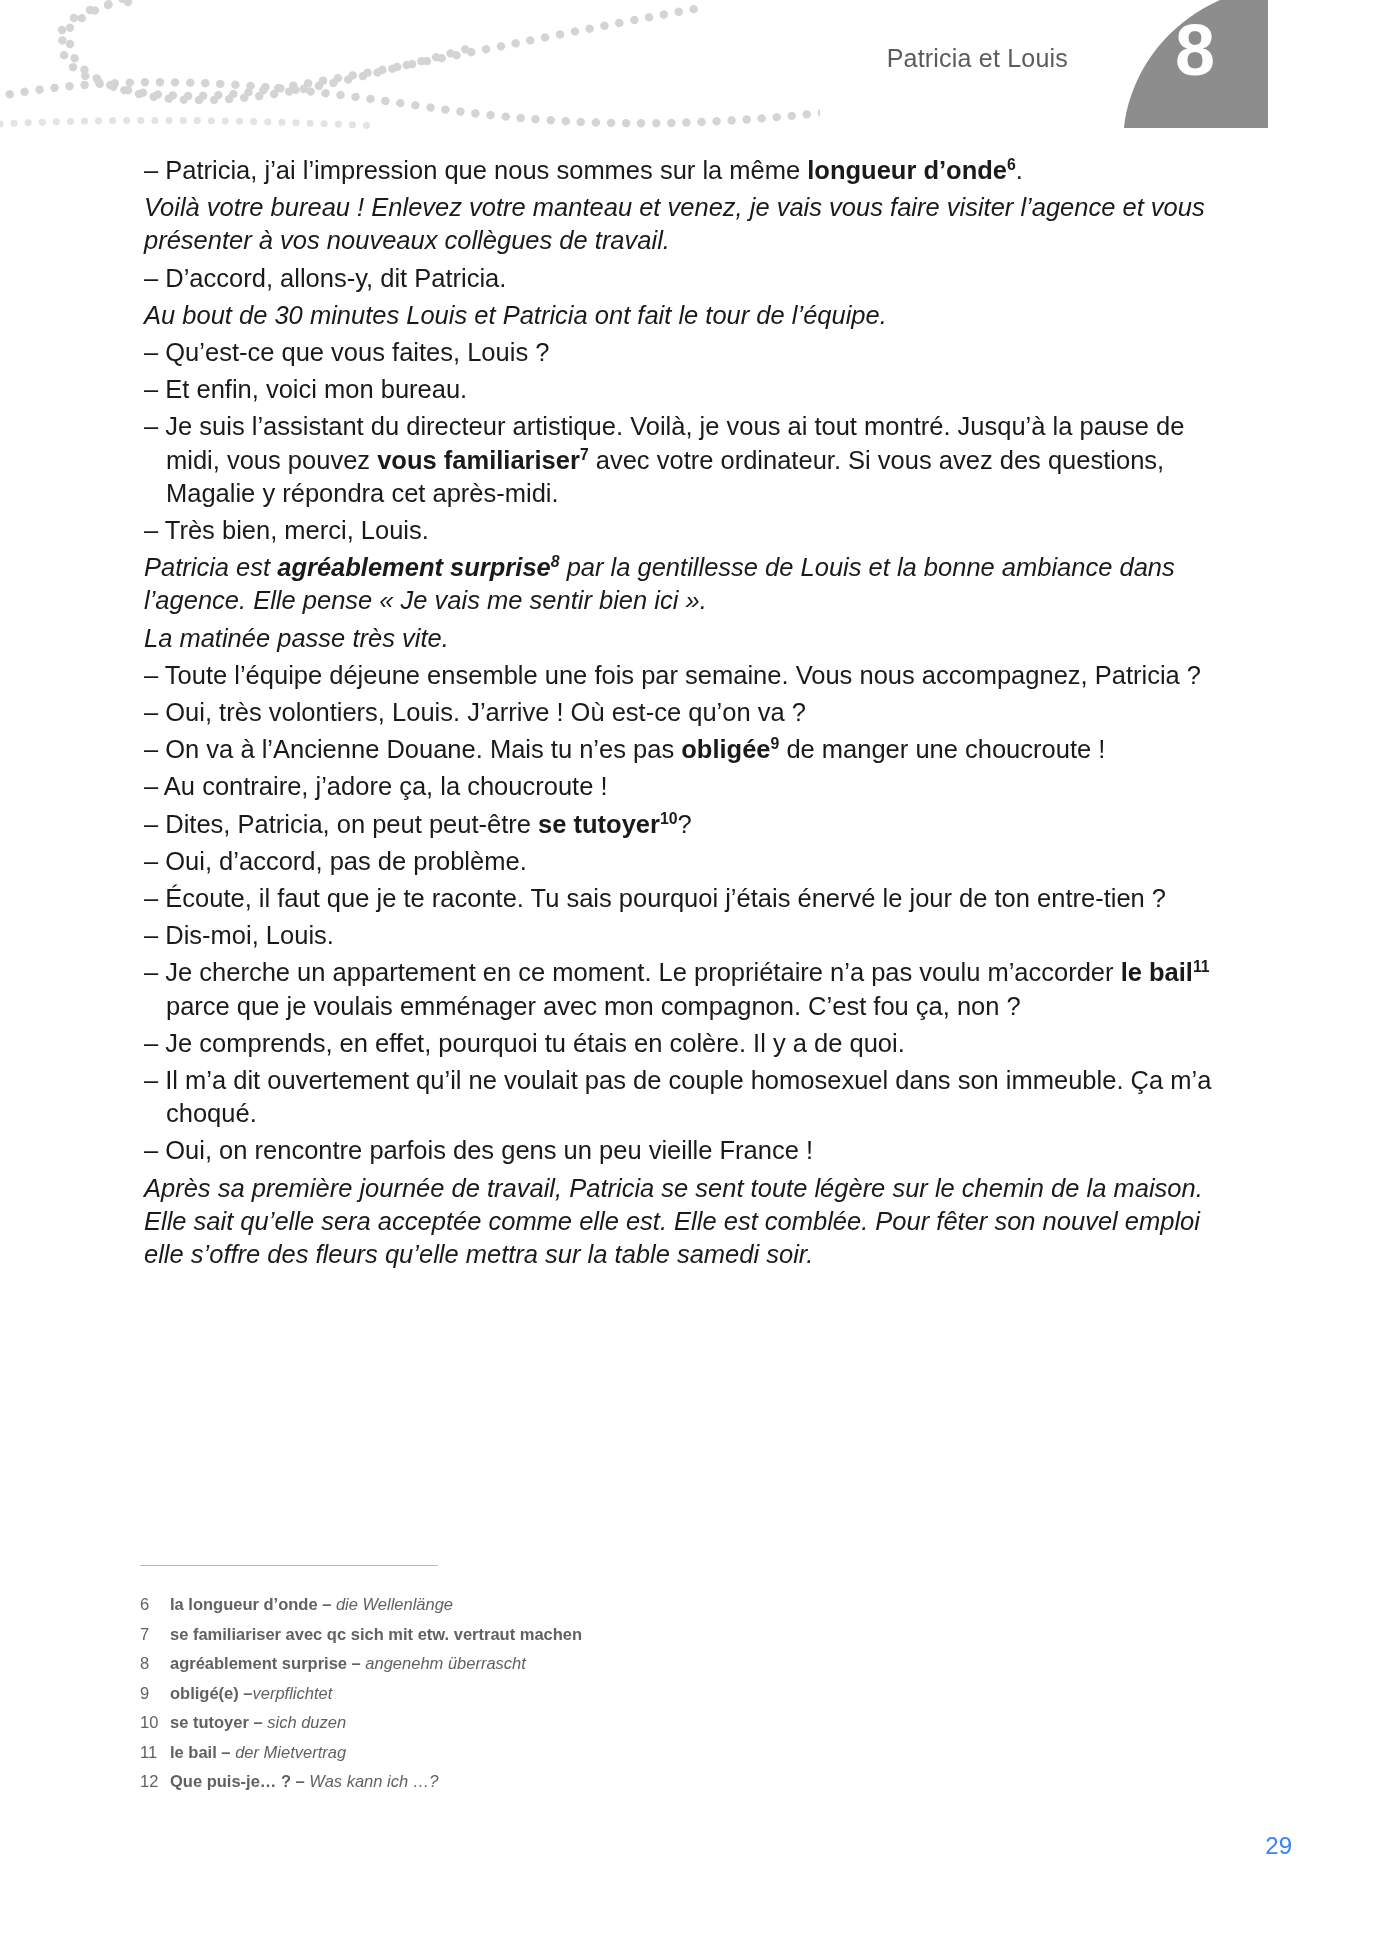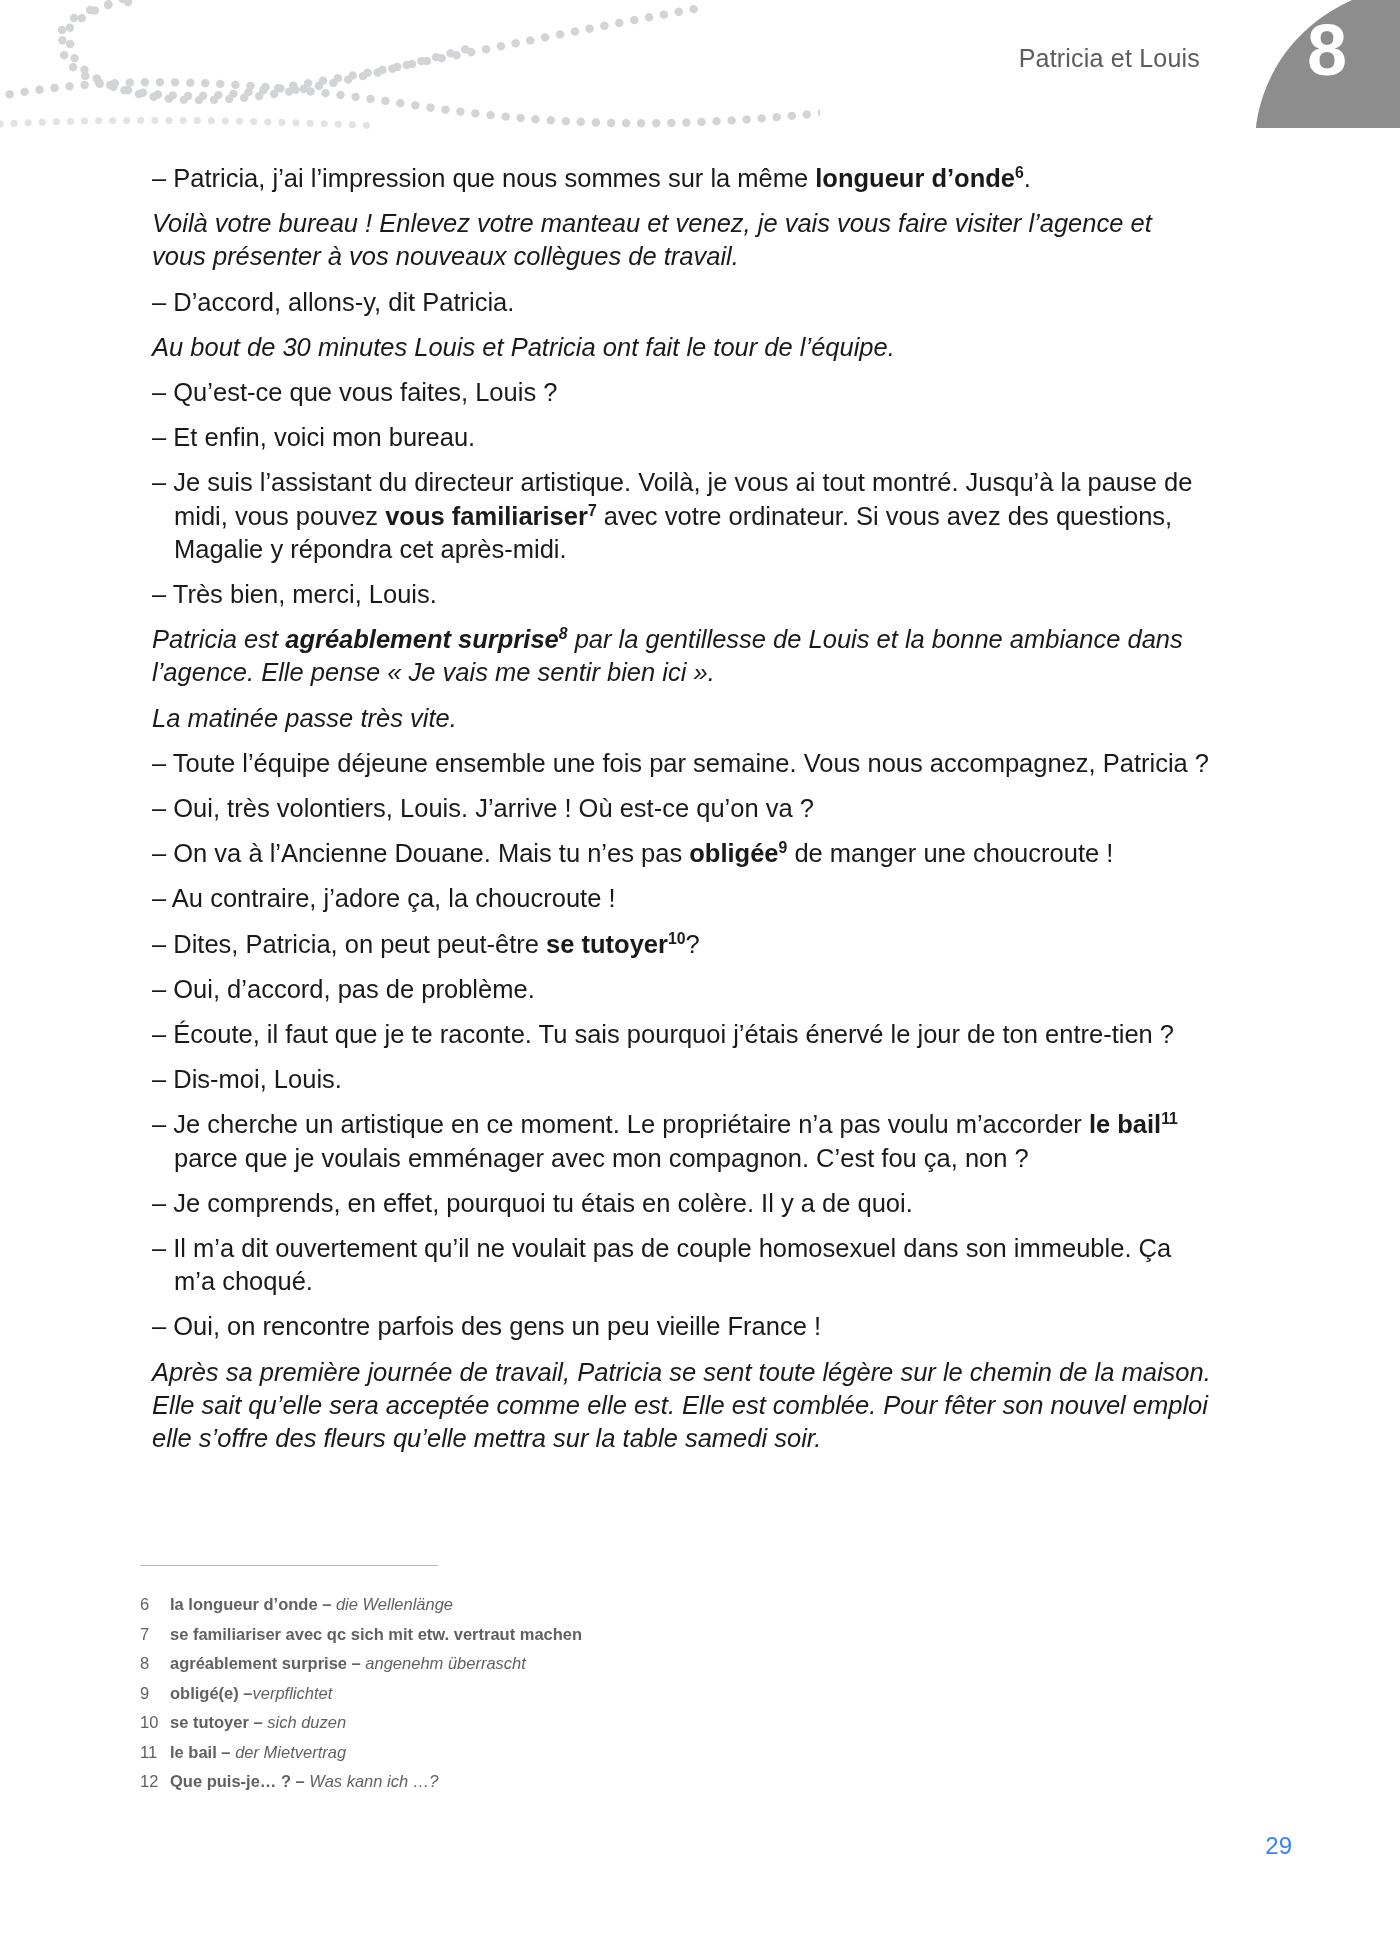--- a/index.html
+++ b/index.html
@@ -13,21 +13,21 @@
     height: 1960px;
     background: #ffffff;
     overflow: hidden;
     font-family: "Liberation Sans", sans-serif;
   }
 
   
   .header {
     position: absolute;
     top: 0; left: 0;
-    width: 1400px;
+    width: 1268px;
     height: 130px;
   }
   .deco-dots {
     position: absolute;
     top: 0; left: 0;
     width: 820px;
     height: 130px;
     pointer-events: none;
   }
   .corner-shape {
@@ -62,21 +62,21 @@
   .body-text {
     position: absolute;
     top: 150px;
     left: 140px;
     width: 1083px;
     font-size: 25.5px;
     line-height: 33.2px;
     color: #1a1a1a;
   }
   .para {
-    margin: 12px;
+    margin: 4px;
     text-indent: 0;
   }
   
   .para.dialogue {
     padding-left: 22px;
     text-indent: -22px;
   }
   .para.plain {
     padding-left: 0;
     text-indent: 0;
@@ -192,21 +192,21 @@
       <div class="para plain"><span>Patricia est </span><b>agréablement surprise</b><sup>8</sup><span> par la gentillesse de Louis et la bonne ambiance dans l’agence. Elle pense « Je vais me sentir bien ici ».</span></div>
       <div class="para plain"><span>La matinée passe très vite.</span></div>
       <div class="para dialogue"><span>– Toute l’équipe déjeune ensemble une fois par semaine. Vous nous accompagnez, Patricia ?</span></div>
       <div class="para dialogue"><span>– Oui, très volontiers, Louis. J’arrive ! Où est-ce qu’on va ?</span></div>
       <div class="para dialogue"><span>– On va à l’Ancienne Douane. Mais tu n’es pas </span><b>obligée</b><sup>9</sup><span> de manger une choucroute !</span></div>
       <div class="para dialogue"><span>– Au contraire, j’adore ça, la choucroute !</span></div>
       <div class="para dialogue"><span>– Dites, Patricia, on peut peut-être </span><b>se tutoyer</b><sup>10</sup><span>?</span></div>
       <div class="para dialogue"><span>– Oui, d’accord, pas de problème.</span></div>
       <div class="para dialogue"><span>– Écoute, il faut que je te raconte. Tu sais pourquoi j’étais énervé le jour de ton entre-tien ?</span></div>
       <div class="para dialogue"><span>– Dis-moi, Louis.</span></div>
-      <div class="para dialogue"><span>– Je cherche un artistique en ce moment. Le propriétaire n’a pas voulu m’accorder </span><b>le bail</b><sup>11</sup><span> parce que je voulais emménager avec mon compagnon. C’est fou ça, non ?</span></div>
+      <div class="para dialogue"><span>– Je cherche un appartement en ce moment. Le propriétaire n’a pas voulu m’accorder </span><b>le bail</b><sup>11</sup><span> parce que je voulais emménager avec mon compagnon. C’est fou ça, non ?</span></div>
       <div class="para dialogue"><span>– Je comprends, en effet, pourquoi tu étais en colère. Il y a de quoi.</span></div>
       <div class="para dialogue"><span>– Il m’a dit ouvertement qu’il ne voulait pas de couple homosexuel dans son immeuble. Ça m’a choqué.</span></div>
       <div class="para dialogue"><span>– Oui, on rencontre parfois des gens un peu vieille France !</span></div>
       <div class="para plain"><span>Après sa première journée de travail, Patricia se sent toute légère sur le chemin de la maison. Elle sait qu’elle sera acceptée comme elle est. Elle est comblée. Pour fêter son nouvel emploi elle s’offre des fleurs qu’elle mettra sur la table samedi soir.</span></div>
     </div>
 
   <div class="footnotes">
     <div class="fn-rule"></div>
     <ul class="fn-list" id="fn-list">
         <li class="fn-item">

